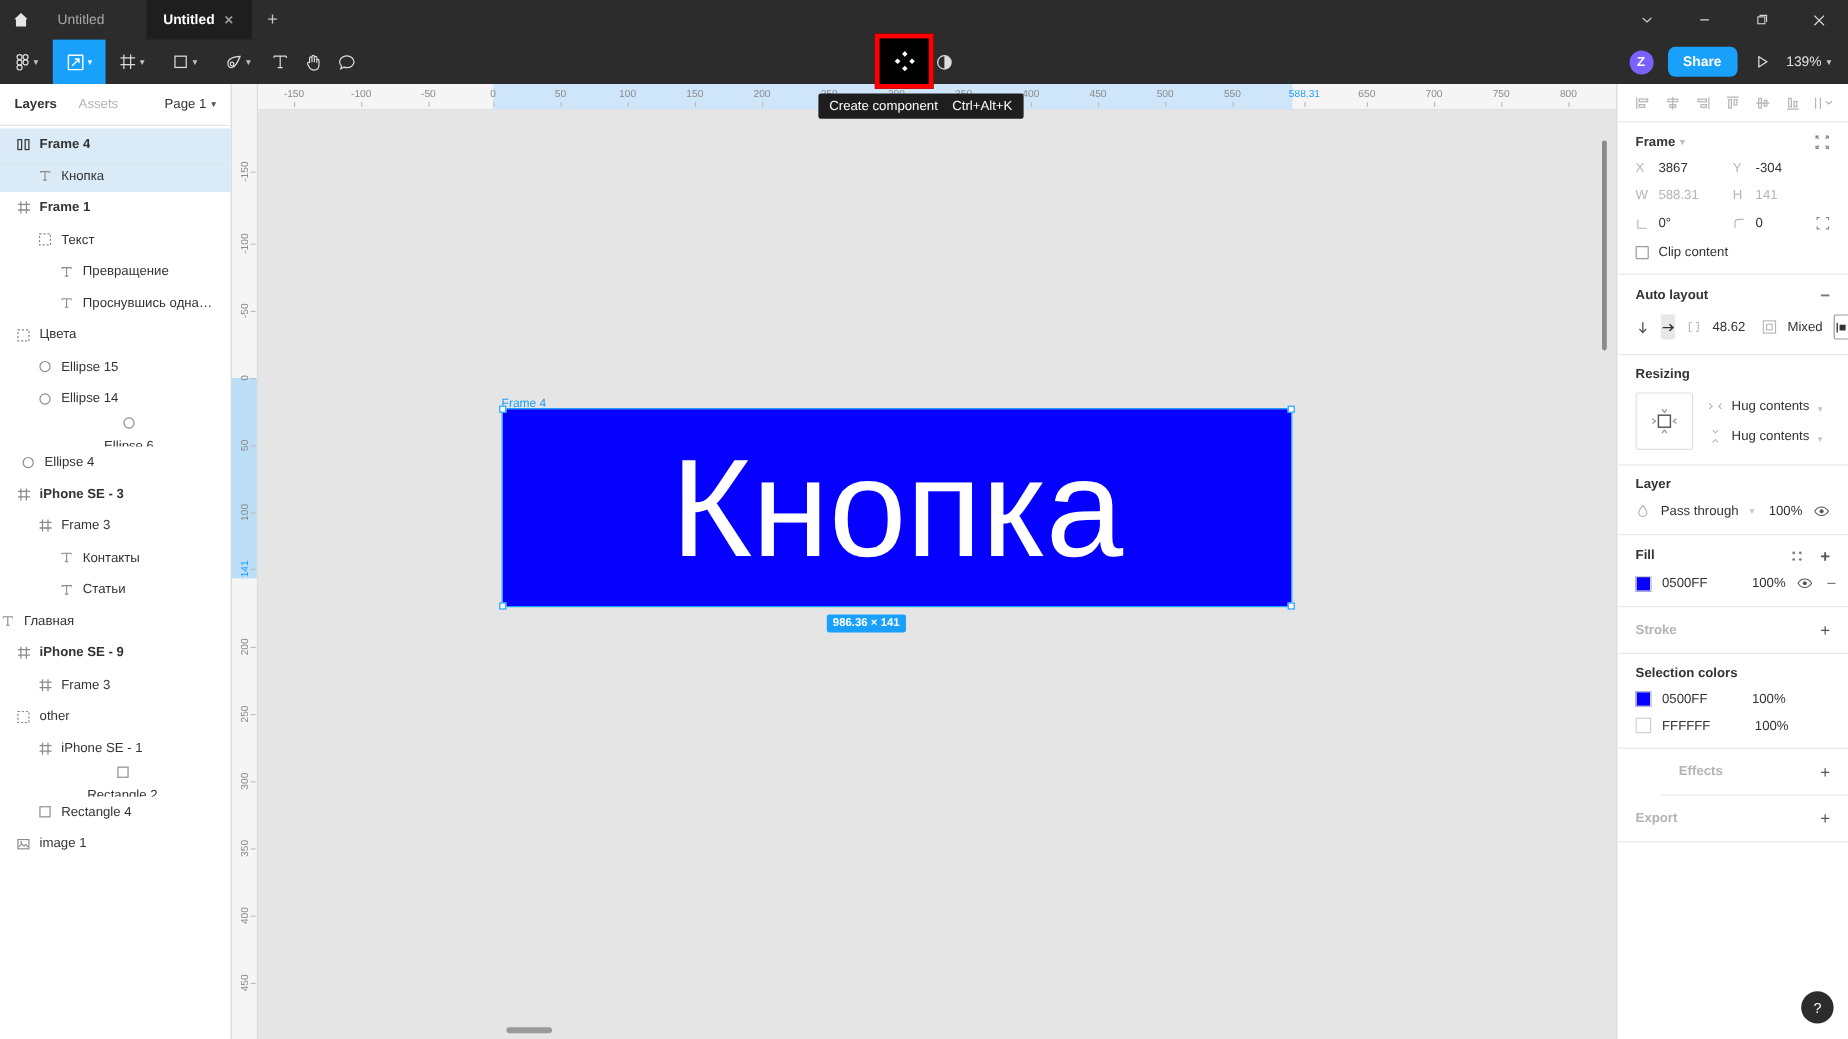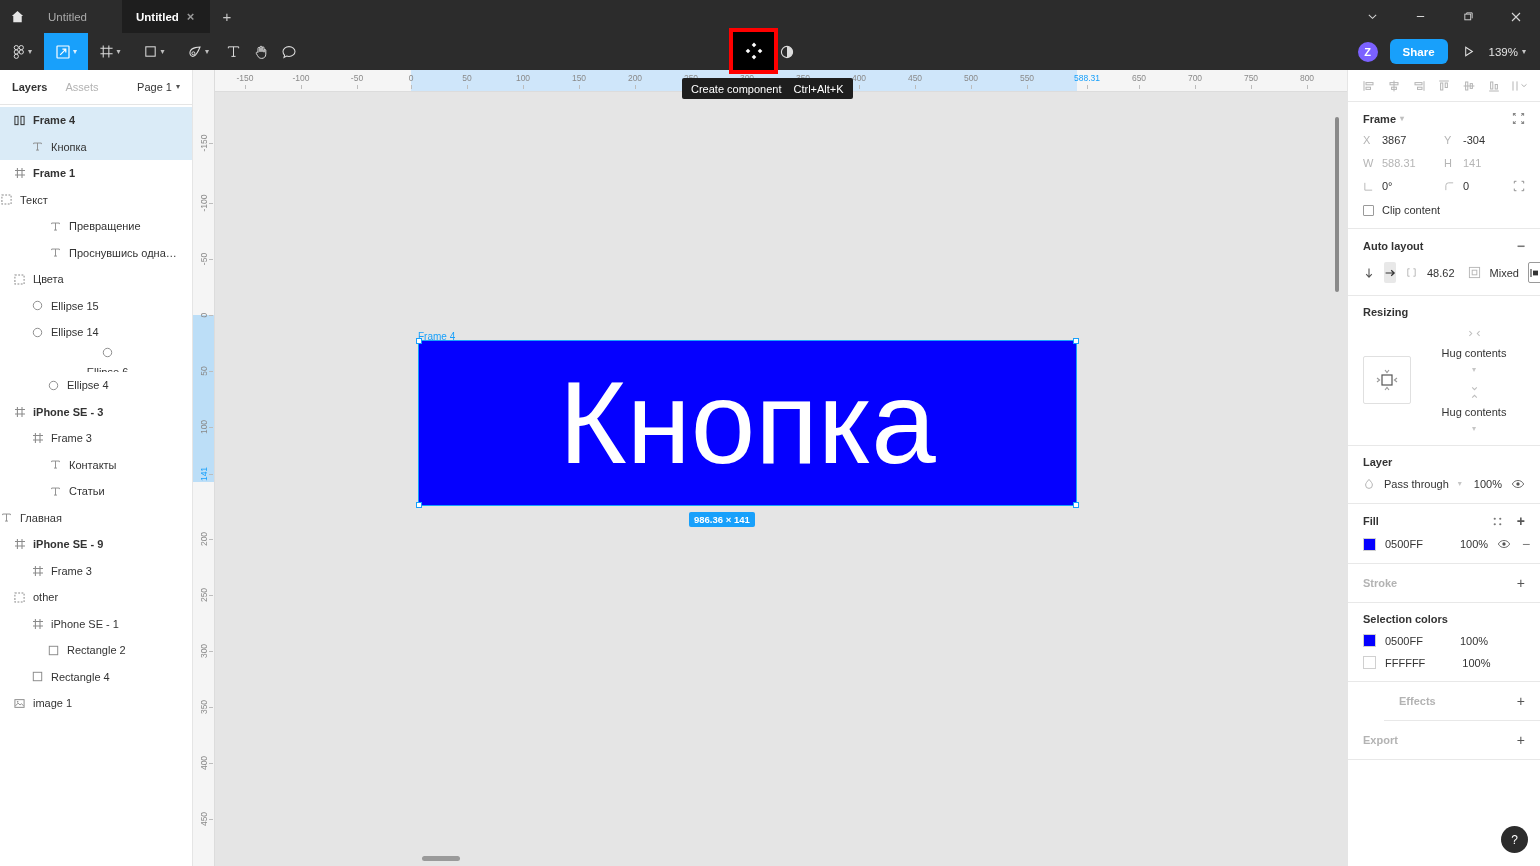--- a/index.html
+++ b/index.html
@@ -213,21 +213,21 @@
   .prop .k { color: #b5b5b5; width: 11px; flex: none; text-align: left; }
   .prop .v { color: #333; }
   .prop.dim .v { color: #b5b5b5; }
   .chk-row { display: flex; align-items: center; gap: 8px; margin-top: 12px; }
   .chkbox { width: 11px; height: 11px; border: 1px solid #9a9a9a; border-radius: 1px; }
   .resize-box {
     width: 48px; height: 48px; border: 1px solid #e0e0e0; border-radius: 2px;
     display: flex; align-items: center; justify-content: center; position: relative;
   }
   .resize-right { flex: 1; display: flex; flex-direction: column; gap: 12px; padding-left: 12px; }
-  .resize-opt { display: flex; align-items: center; gap: 7px; color: #333; font-size: 11px; flex-direction: column; }
+  .resize-opt { display: flex; align-items: flex-end; gap: 7px; color: #333; font-size: 11px; }
   .resize-opt .ic { color: #bdbdbd; width: 13px; display: flex; justify-content: center; }
   .color-row {
     display: flex; align-items: center; gap: 9px; font-size: 11px; margin-top: 9px;
   }
   .swatch { width: 13px; height: 13px; border: 1px solid #d0d0d0; flex: none; }
   .pct { color: #333; }
   .row-right-icons { margin-left: auto; display: flex; align-items: center; gap: 11px; color: #7a7a7a; }
   .al-row { display: flex; align-items: center; gap: 9px; font-size: 11px; color: #333; }
   .al-btn {
     width: 21px; height: 21px; display: flex; align-items: center; justify-content: center;
@@ -444,21 +444,21 @@
           <span class="layer-name">Кнопка</span>
         </div>
         <div class="layer-row bold" style="padding-left: 13px;">
           <span class="layer-ico">
             <svg width="12" height="12" viewBox="0 0 12 12">
               <path d="M3.4 1 L3.4 11 M8 1 L8 11 M1 3.4 L11 3.4 M1 8 L11 8" stroke="#8a8a8a" stroke-width="1.05"></path>
             </svg>
           </span>
           <span class="layer-name">Frame 1</span>
         </div>
-        <div class="layer-row" style="">
+        <div class="layer-row" style="padding-left: 31px;">
           <span class="layer-ico">
             <svg width="11" height="11" viewBox="0 0 12 12">
               <g stroke="#8a8a8a" stroke-width="1.1" stroke-dasharray="2 1.6" fill="none">
                 <rect x="1" y="1" width="10" height="10"></rect>
               </g>
             </svg>
           </span>
           <span class="layer-name">Текст</span>
         </div>
         <div class="layer-row" style="padding-left: 49px;">
@@ -504,21 +504,21 @@
           <span class="layer-name">Ellipse 14</span>
         </div>
         <div class="layer-row" style="padding-left: 31px; flex-direction: column;">
           <span class="layer-ico">
             <svg width="11" height="11" viewBox="0 0 12 12">
               <circle cx="6" cy="6" r="4.6" stroke="#8a8a8a" stroke-width="1.05" fill="none"></circle>
             </svg>
           </span>
           <span class="layer-name">Ellipse 6</span>
         </div>
-        <div class="layer-row" style="padding-left: 47px;">
+        <div class="layer-row" style="padding-left: 17px;">
           <span class="layer-ico">
             <svg width="11" height="11" viewBox="0 0 12 12">
               <circle cx="6" cy="6" r="4.6" stroke="#8a8a8a" stroke-width="1.05" fill="none"></circle>
             </svg>
           </span>
           <span class="layer-name">Ellipse 4</span>
         </div>
         <div class="layer-row bold" style="padding-left: 13px;">
           <span class="layer-ico">
             <svg width="12" height="12" viewBox="0 0 12 12">
@@ -586,21 +586,21 @@
           <span class="layer-name">other</span>
         </div>
         <div class="layer-row" style="padding-left: 31px;">
           <span class="layer-ico">
             <svg width="12" height="12" viewBox="0 0 12 12">
               <path d="M3.4 1 L3.4 11 M8 1 L8 11 M1 3.4 L11 3.4 M1 8 L11 8" stroke="#8a8a8a" stroke-width="1.05"></path>
             </svg>
           </span>
           <span class="layer-name">iPhone SE - 1</span>
         </div>
-        <div class="layer-row" style="padding-left: 47px;">
+        <div class="layer-row" style="padding-left: 20px; flex-direction: column;">
           <span class="layer-ico">
             <svg width="11" height="11" viewBox="0 0 12 12">
               <rect x="1.4" y="1.4" width="9.2" height="9.2" stroke="#8a8a8a" stroke-width="1.05" fill="none"></rect>
             </svg>
           </span>
           <span class="layer-name">Rectangle 2</span>
         </div>
         <div class="layer-row" style="padding-left: 31px;">
           <span class="layer-ico">
             <svg width="11" height="11" viewBox="0 0 12 12">

